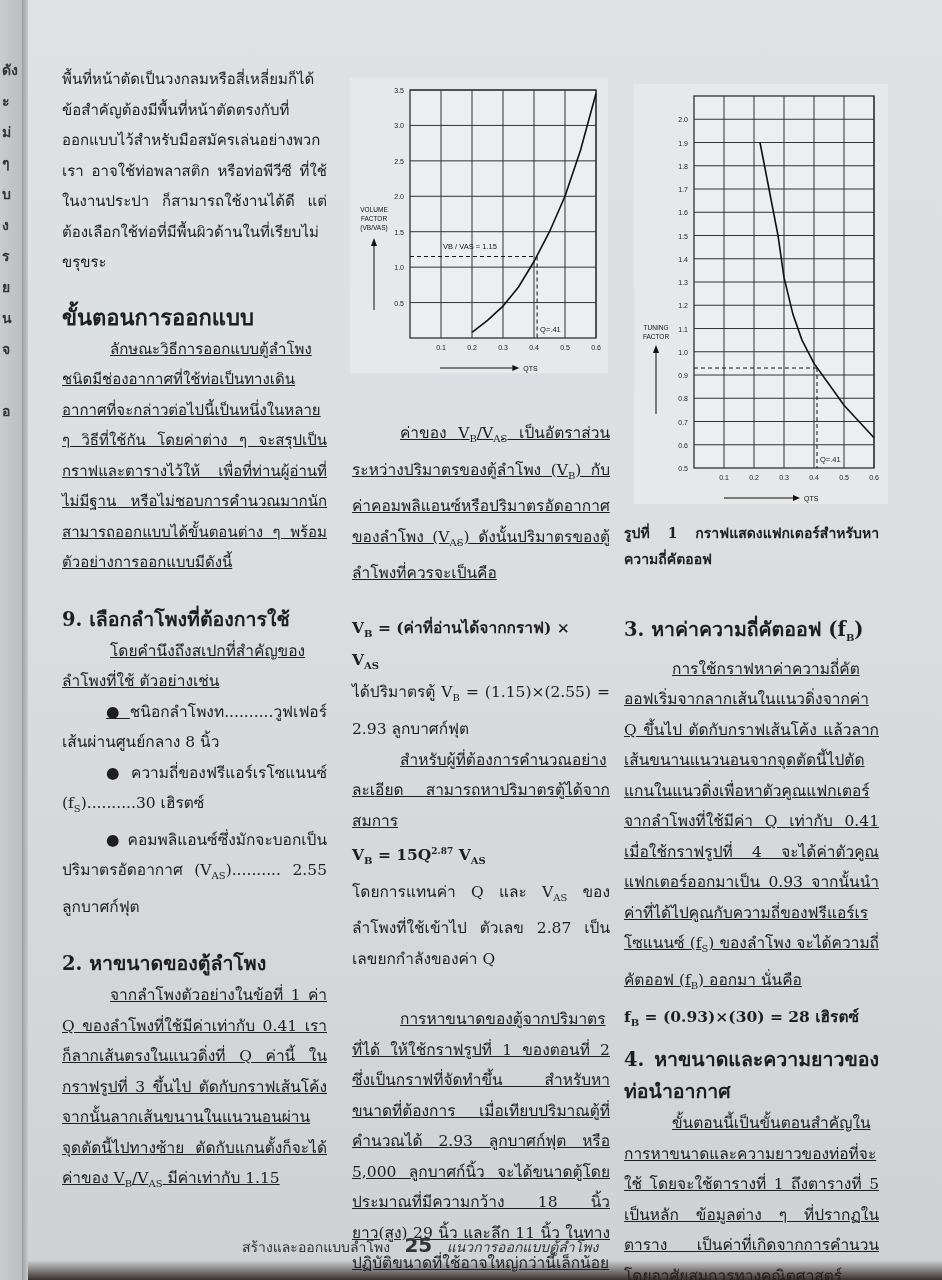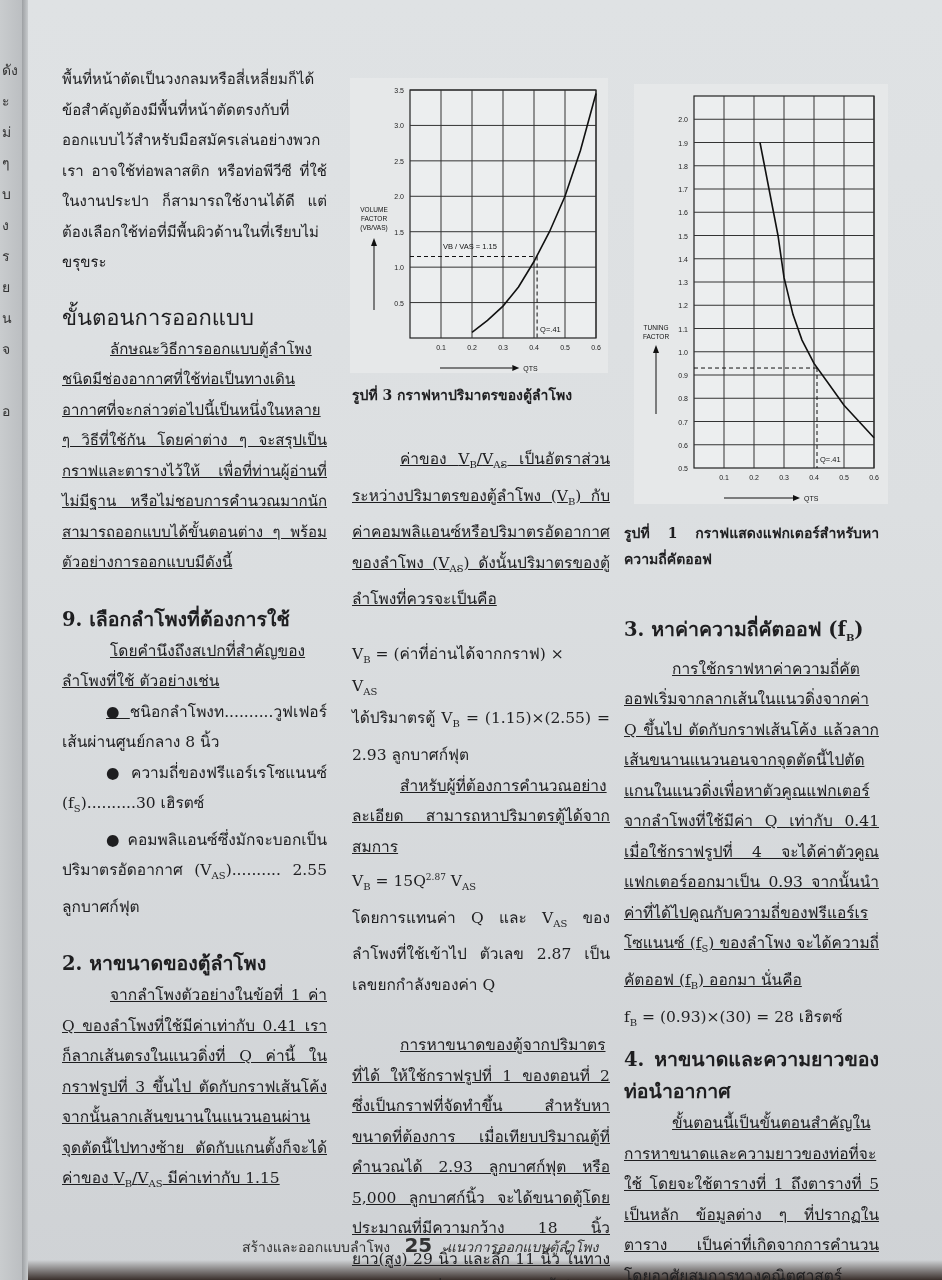--- a/index.html
+++ b/index.html
@@ -1,32 +1,32 @@
 <!DOCTYPE html>
 <html><head>
 <meta charset="utf-8">
 <style>
   html,body{margin:0;padding:0;}
   body{width:942px;height:1280px;overflow:hidden;background:#2a2422;position:relative;
        font-family:"DejaVu Serif","Liberation Serif",serif;color:#1e1e20;}
   .leftpage{position:absolute;left:0;top:0;width:26px;height:1280px;
             background:linear-gradient(to right,#c9ccce,#b9bcbf);}
-  .leftpage .edge{position:absolute;left:2px;top:55px;width:22px;font-size:14px;line-height:31px;color:#333;}
+  .leftpage .edge{position:absolute;left:2px;top:55px;width:22px;font-size:14px;line-height:31px;color:#333;font-weight:bold;}
   .leftpage .edge span{display:block;}
   .gutter{position:absolute;left:22px;top:0;width:8px;height:1280px;background:linear-gradient(to right,#9da0a3,#d6d9db);}
   .page{position:absolute;left:28px;top:0;width:914px;height:1280px;
         background:linear-gradient(180deg,#dfe2e4 0%,#dcdfe1 40%,#cfd2d5 100%);}
   .bottomshade{position:absolute;left:28px;bottom:0;width:914px;height:20px;background:linear-gradient(#cfd2d5,#3a302c);}
   .col{position:absolute;font-size:15.5px;line-height:30.5px;}
   .col p{margin:0;text-align:justify;}
   .ind{text-indent:48px;text-decoration:underline;}
-  .h1{font-family:"DejaVu Sans","Liberation Sans",sans-serif;font-weight:normal;font-size:22px;line-height:32px;margin:0;}
+  .h1{font-family:"DejaVu Sans","Liberation Sans",sans-serif;font-weight:bold;font-size:22px;line-height:32px;margin:0;}
   .h2{font-family:"DejaVu Serif",serif;font-weight:bold;font-size:19.5px;line-height:32px;margin:0;}
   .cap{font-family:"DejaVu Serif",serif;font-weight:bold;font-size:14px;line-height:26px;}
-  .eq{text-align:center;}
+  .eq{text-align:center;font-weight:bold;}
   sub{font-size:10px;}
   sup{font-size:9px;}
   .chartbox{position:absolute;background:#e6e8e9;}
   .footer{position:absolute;left:242px;top:1233px;font-family:"DejaVu Sans","Liberation Sans",sans-serif;
           font-size:14px;color:#333;white-space:nowrap;}
   .footer .pg{font-weight:bold;font-size:20px;margin:0 10px;}
   .footer .sec{font-style:italic;}
   svg text{font-family:"Liberation Sans",sans-serif;}
 </style>
 </head>
@@ -107,21 +107,20 @@
       <text x="24" y="134" font-size="6.5" text-anchor="middle" fill="#111">VOLUME</text>
       <text x="24" y="143" font-size="6.5" text-anchor="middle" fill="#111">FACTOR</text>
       <text x="24" y="152" font-size="6.5" text-anchor="middle" fill="#111">(VB/VAS)</text>
       <line x1="24" y1="232" x2="24" y2="165" stroke="#111" stroke-width="1"></line>
       <path d="M21 168 L24 160 L27 168Z" fill="#111"></path>
       <text x="93" y="171" font-size="7.5" fill="#111">VB / VAS = 1.15</text>
     </svg>
 </div>
 
 <div class="col" style="left:352px;top:382px;width:258px;">
-  <p class="cap">รูปที่ 3 กราฟหาปริมาตรของตู้ลำโพง</p>
   <div style="height:36px"></div>
   <p class="ind"><span>ค่าของ </span><span>V</span><sub>B</sub><span>/</span><span>V</span><sub>AS</sub><span> เป็นอัตราส่วนระหว่างปริมาตรของตู้ลำโพง (V</span><sub>B</sub><span>) กับค่าคอมพลิแอนซ์หรือปริมาตรอัดอากาศของลำโพง (V</span><sub>AS</sub><span>) ดังนั้นปริมาตรของตู้ลำโพงที่ควรจะเป็นคือ</span></p>
   <div style="height:24px"></div>
   <p class="eq"><span>V</span><sub>B</sub> <span>= (ค่าที่อ่านได้จากกราฟ) ×</span></p>
   <p class="eq" style="line-height:22px"><span>V</span><sub>AS</sub></p>
   <p><span>ได้ปริมาตรตู้ V</span><sub>B</sub><span> = (1.15)×(2.55) = 2.93 ลูกบาศก์ฟุต</span></p>
   <p class="ind">สำหรับผู้ที่ต้องการคำนวณอย่างละเอียด สามารถหาปริมาตรตู้ได้จากสมการ</p>
   <p class="eq"><span>V</span><sub>B</sub><span> = 15Q</span><sup>2.87</sup> <span>V</span><sub>AS</sub></p>
   <p><span>โดยการแทนค่า Q และ V</span><sub>AS</sub><span> ของลำโพงที่ใช้เข้าไป ตัวเลข 2.87 เป็นเลขยกกำลังของค่า Q</span></p>
   <div style="height:30px"></div>

